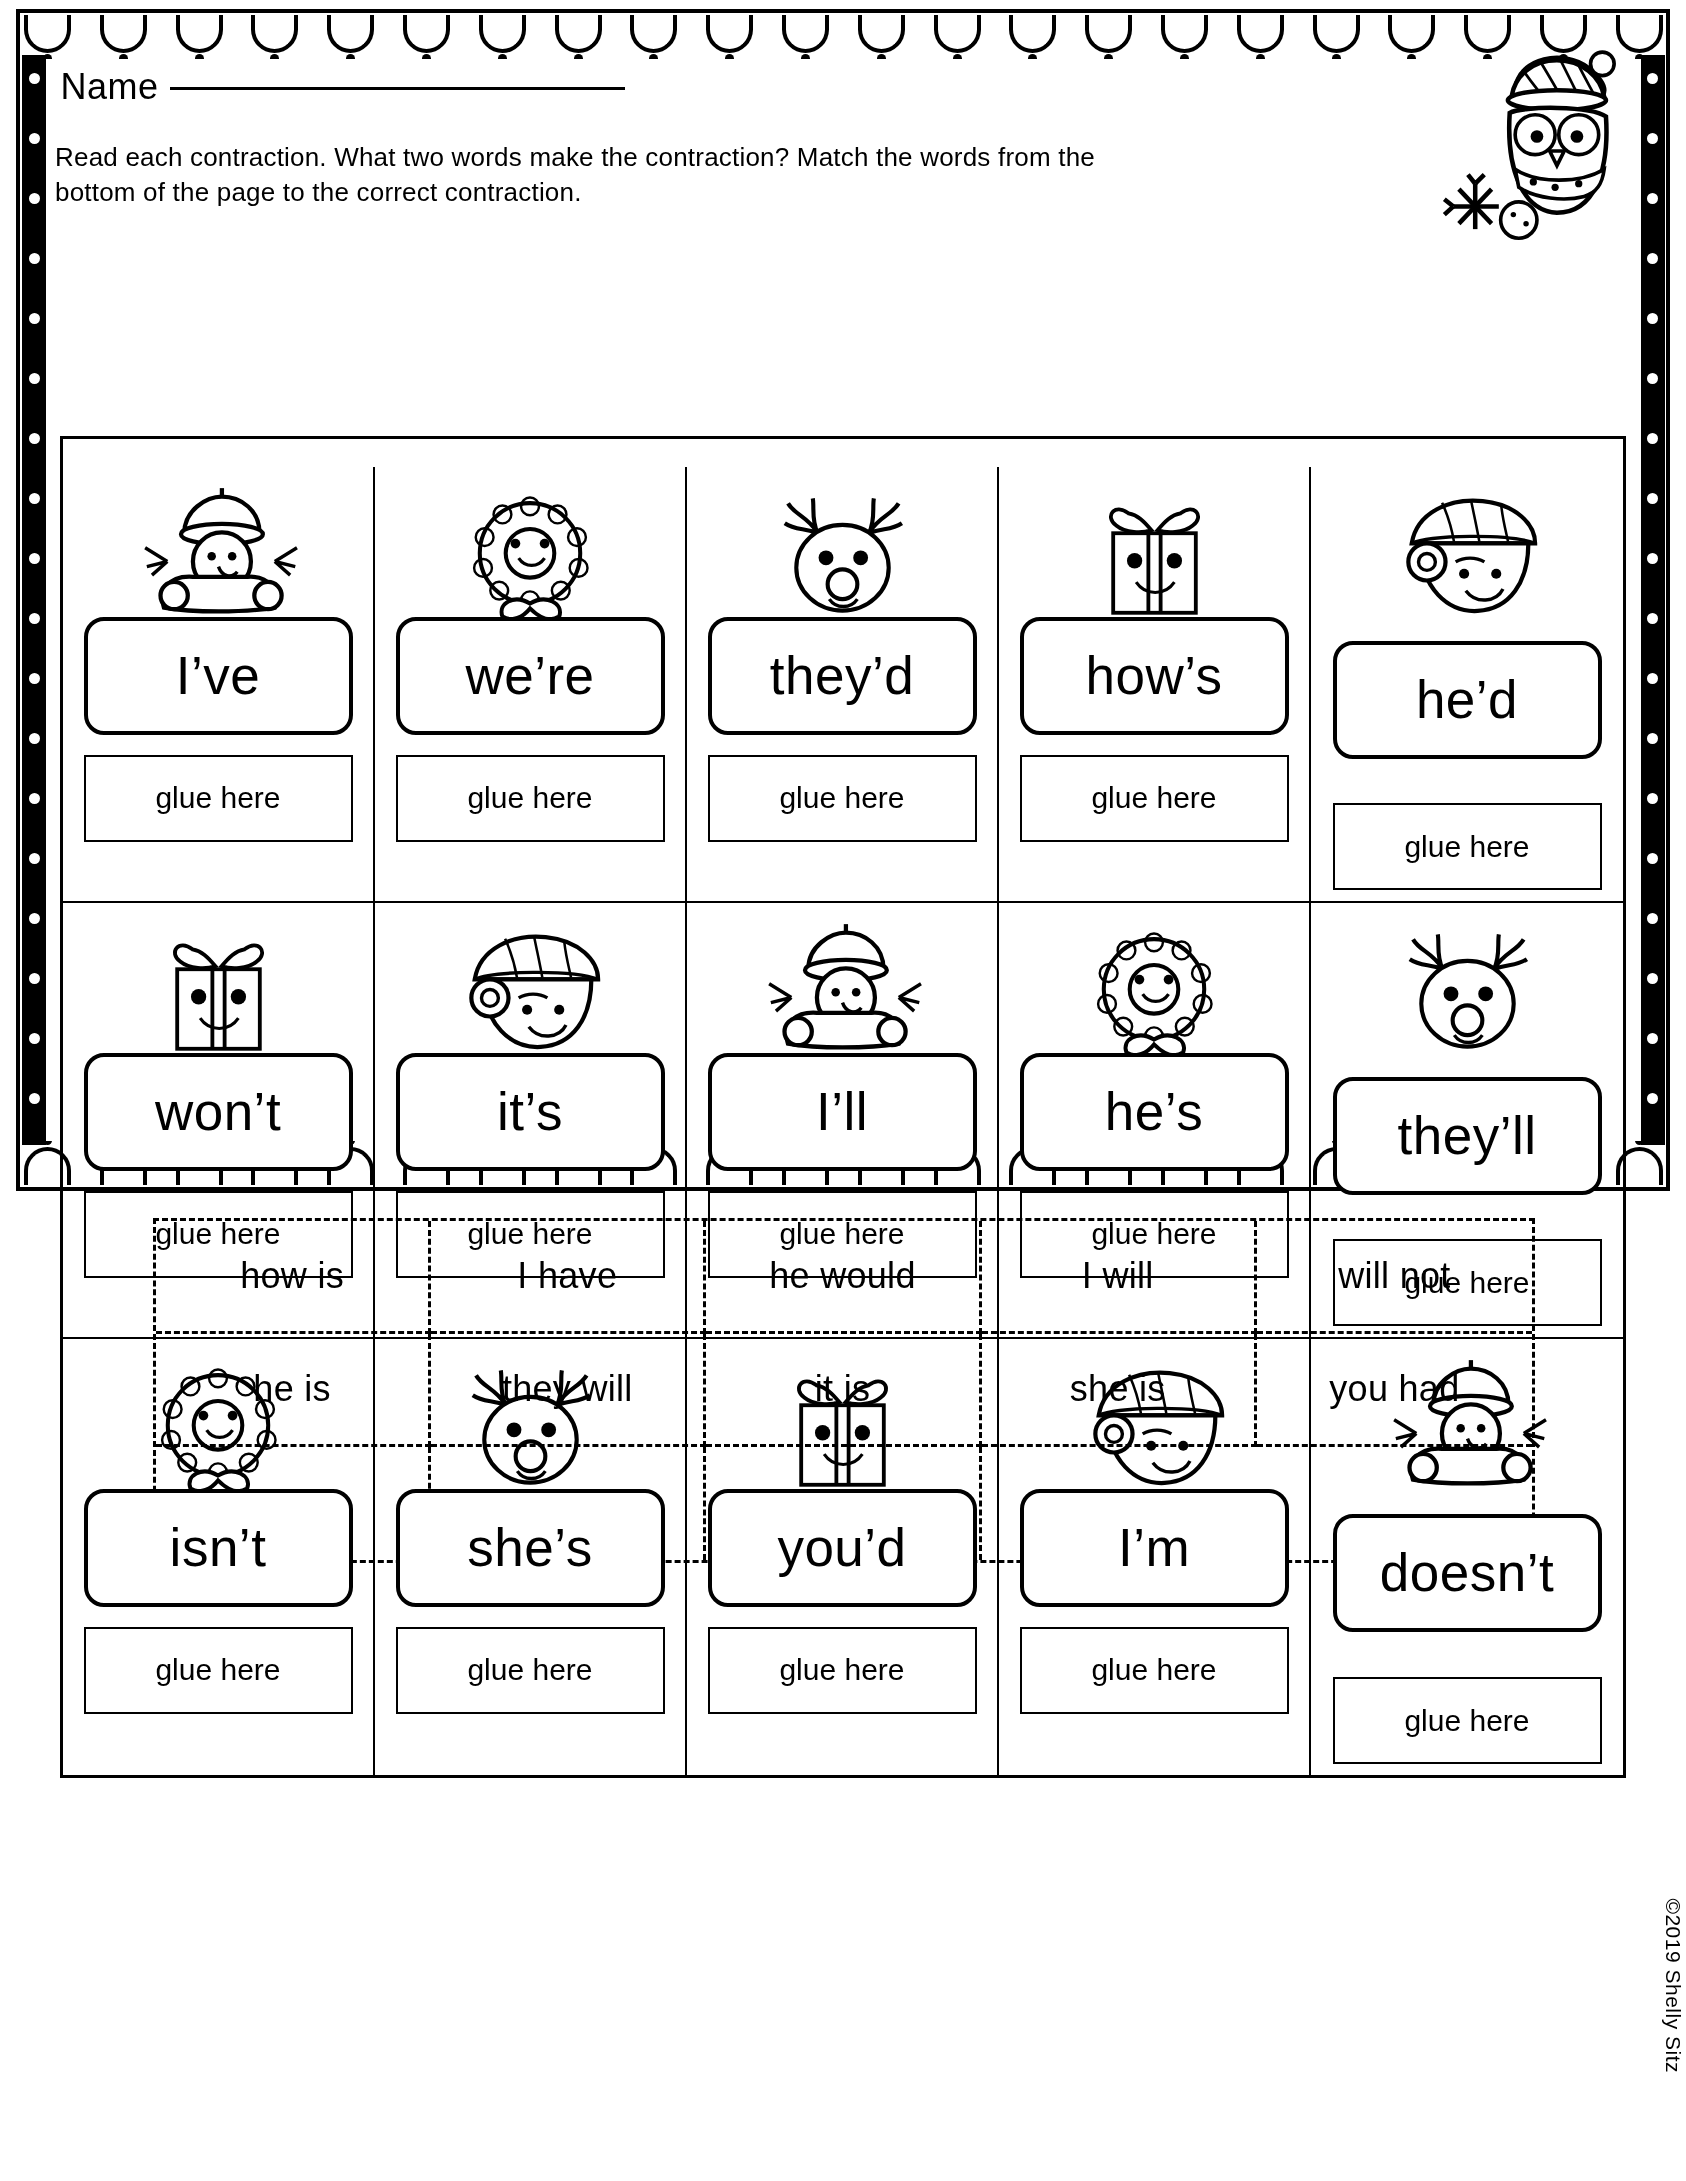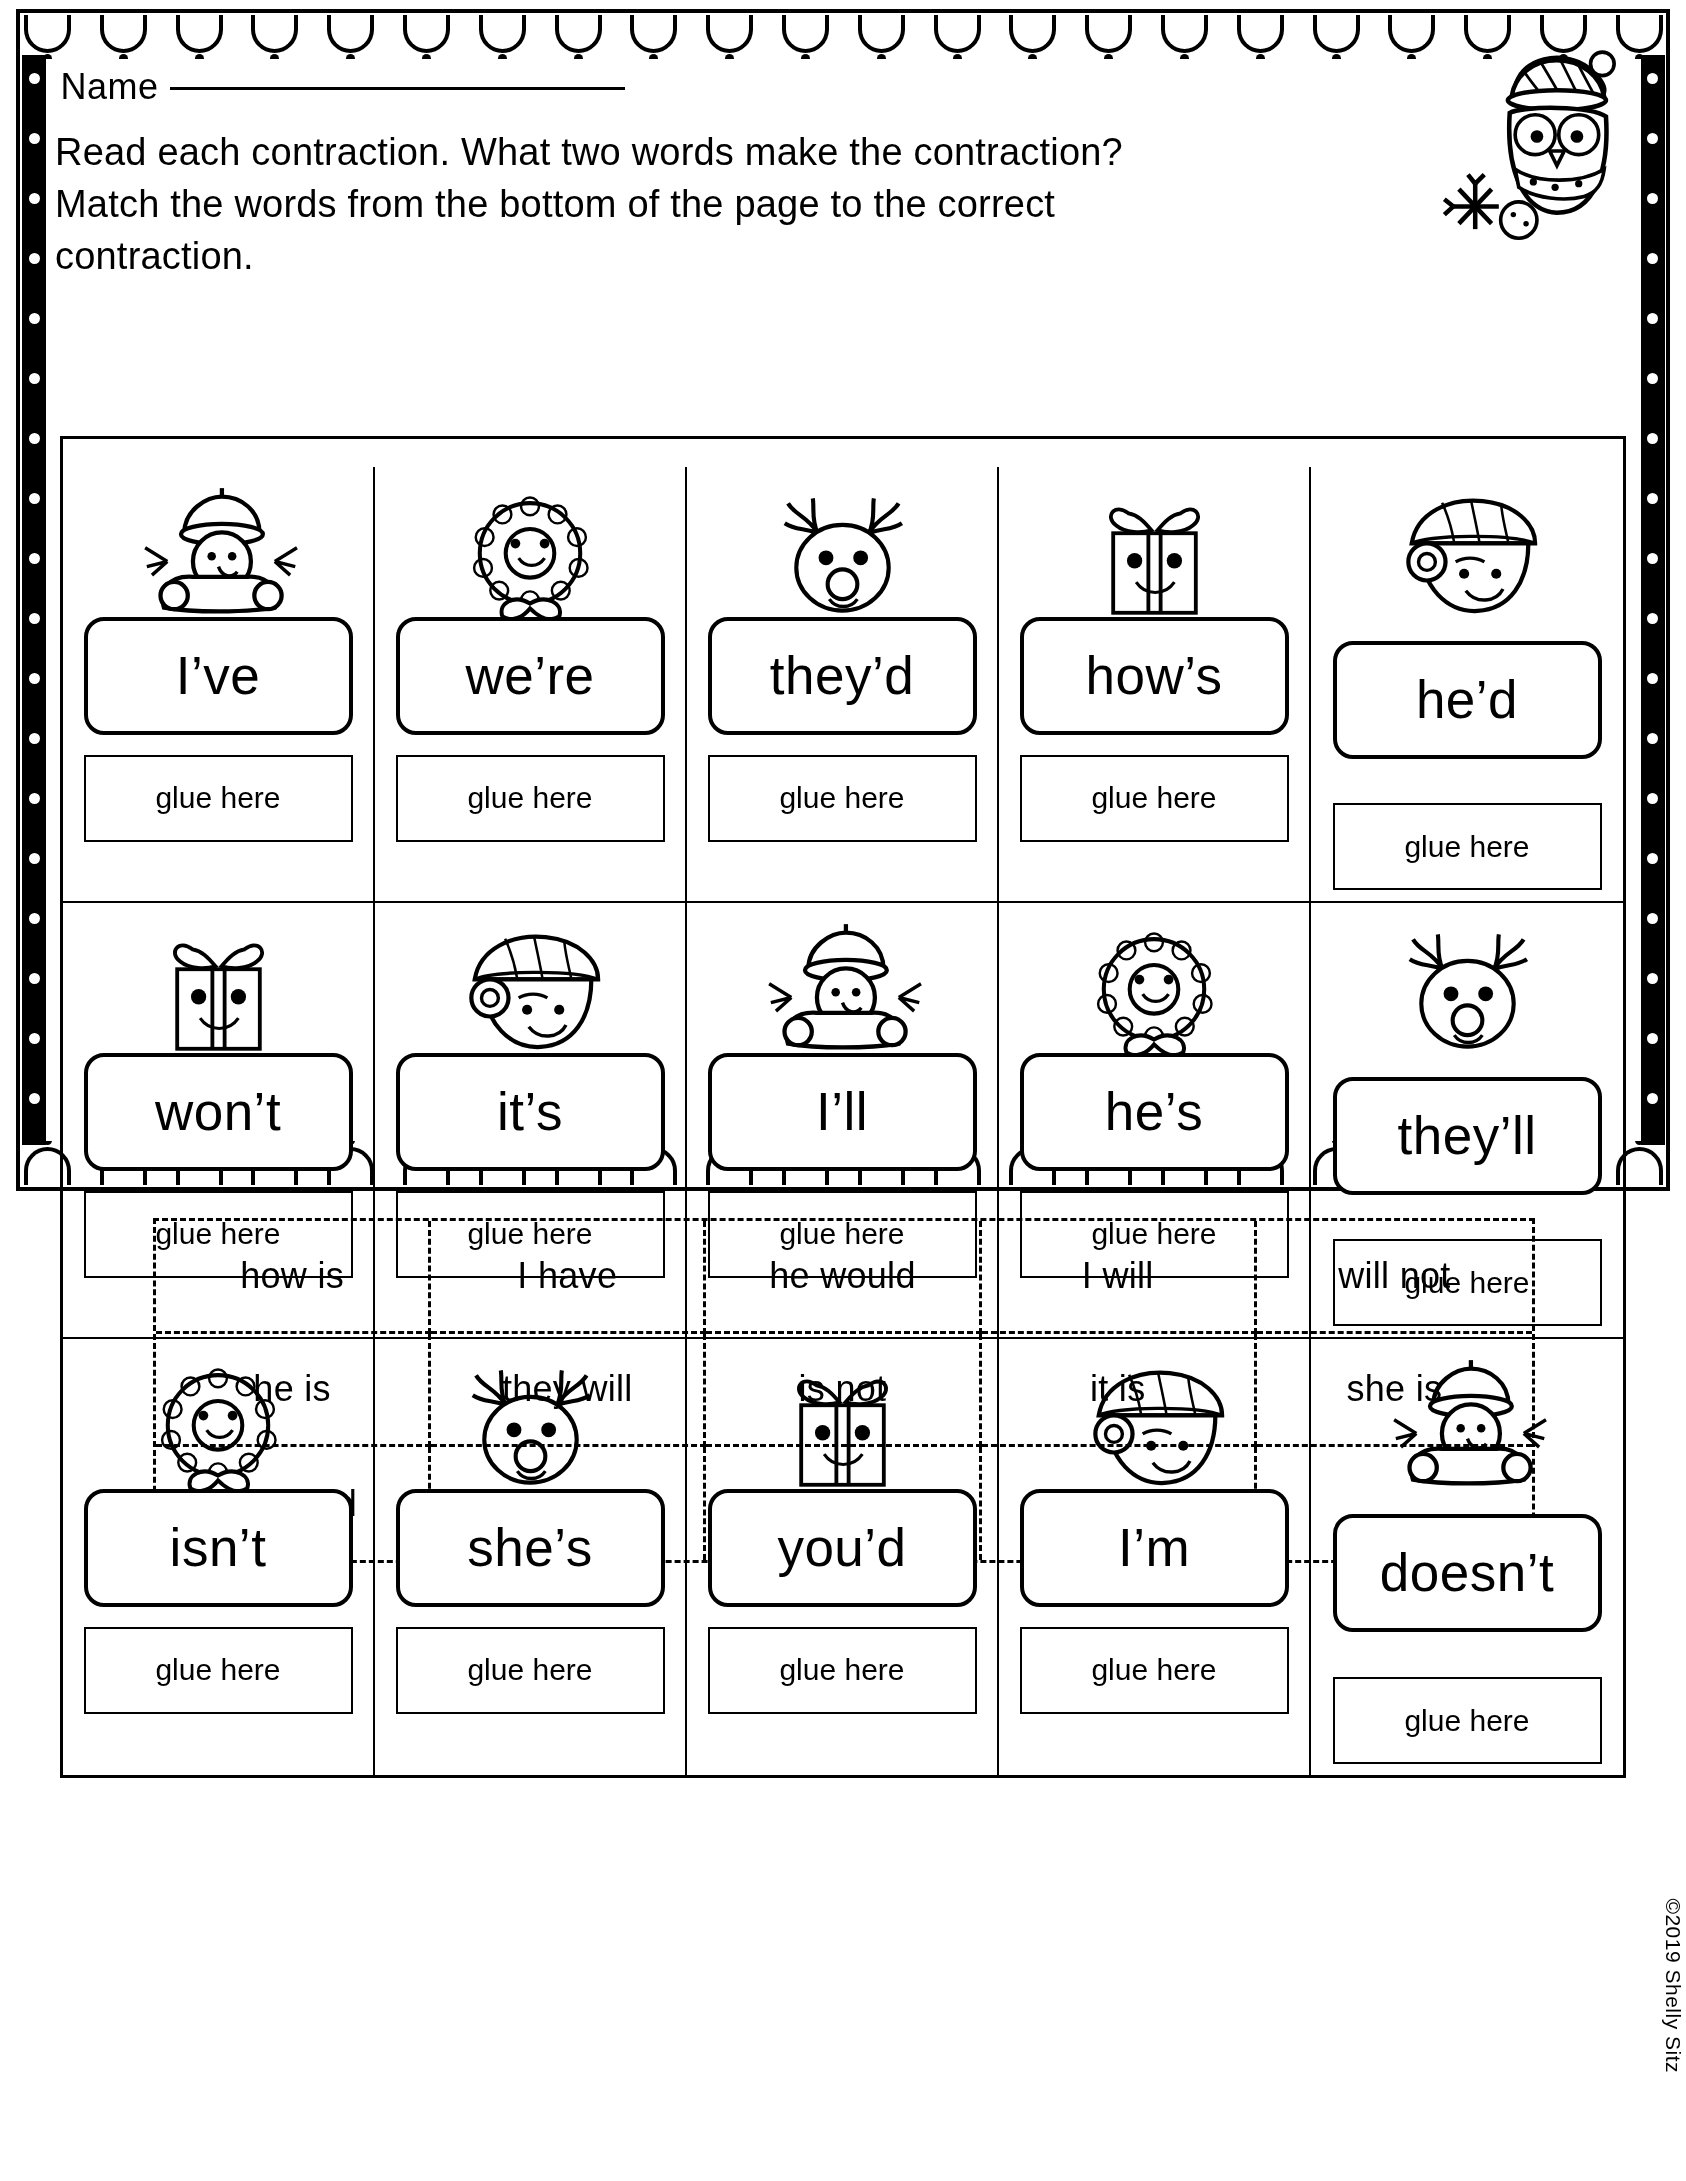--- a/index.html
+++ b/index.html
@@ -91,23 +91,23 @@
   .title {
     margin-top: 16.4px;
     margin-left: 107px;
     font-size: 84px;
     letter-spacing: 0.9px;
     line-height: 1;
     white-space: nowrap;
   }
   .title .bold { font-weight: bold; }
   .instructions {
-    margin-top: 18px;
+    margin-top: 32px;
     margin-left: 0px;
-    font-size: 38px;
+    font-size: 26px;
     line-height: 1.38;
     width: 1109px;
     letter-spacing: 0.2px;
   }
 
   
   .mascot {
     position: absolute;
     right: 31px; top: 33px;
     width: 227px; height: 227px;
@@ -645,21 +645,20 @@
 
 <div class="bank">
   <div class="bank-grid" id="bank-grid">
       <div class="bank-cell">how is</div>
       <div class="bank-cell">I have</div>
       <div class="bank-cell">he would</div>
       <div class="bank-cell">I will</div>
       <div class="bank-cell">will not</div>
       <div class="bank-cell">he is</div>
       <div class="bank-cell">they will</div>
-      <div class="bank-cell">is not</div>
       <div class="bank-cell">it is</div>
       <div class="bank-cell">she is</div>
       <div class="bank-cell">you had</div>
       <div class="bank-cell">we are</div>
       <div class="bank-cell">I am</div>
       <div class="bank-cell">does not</div>
     </div>
 </div>
 
 

